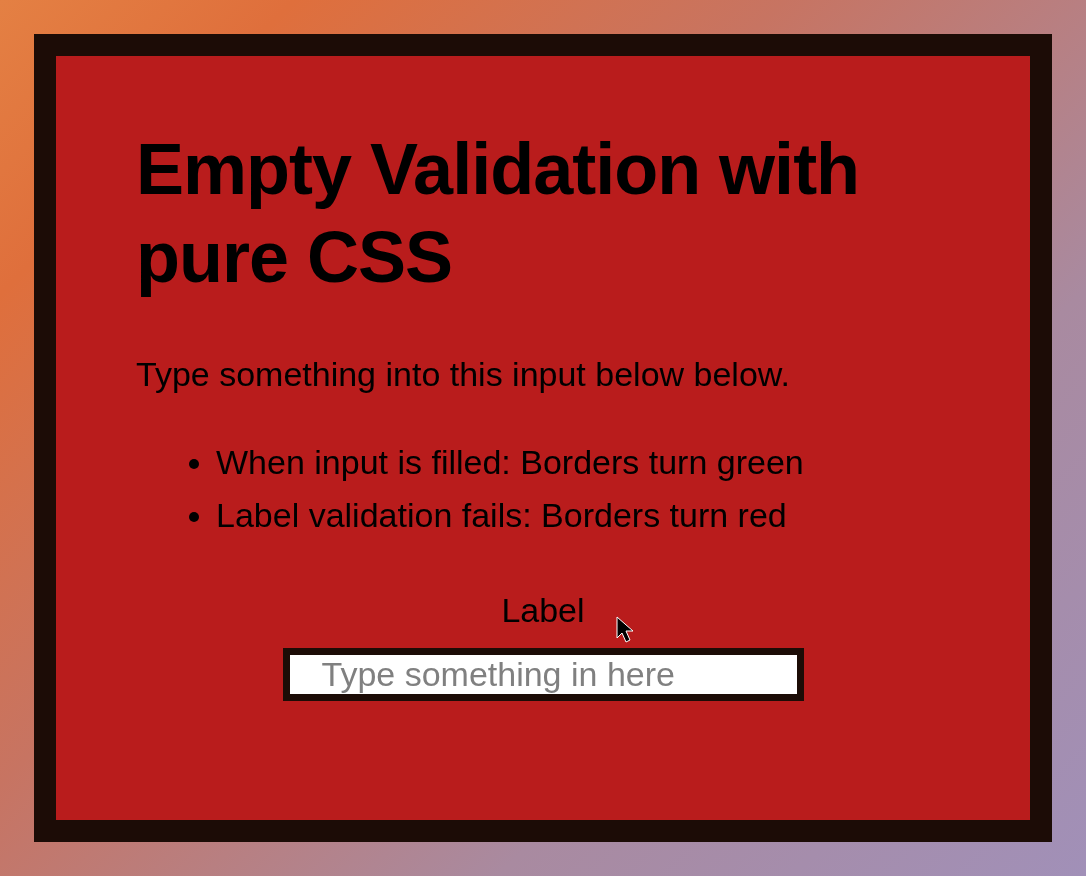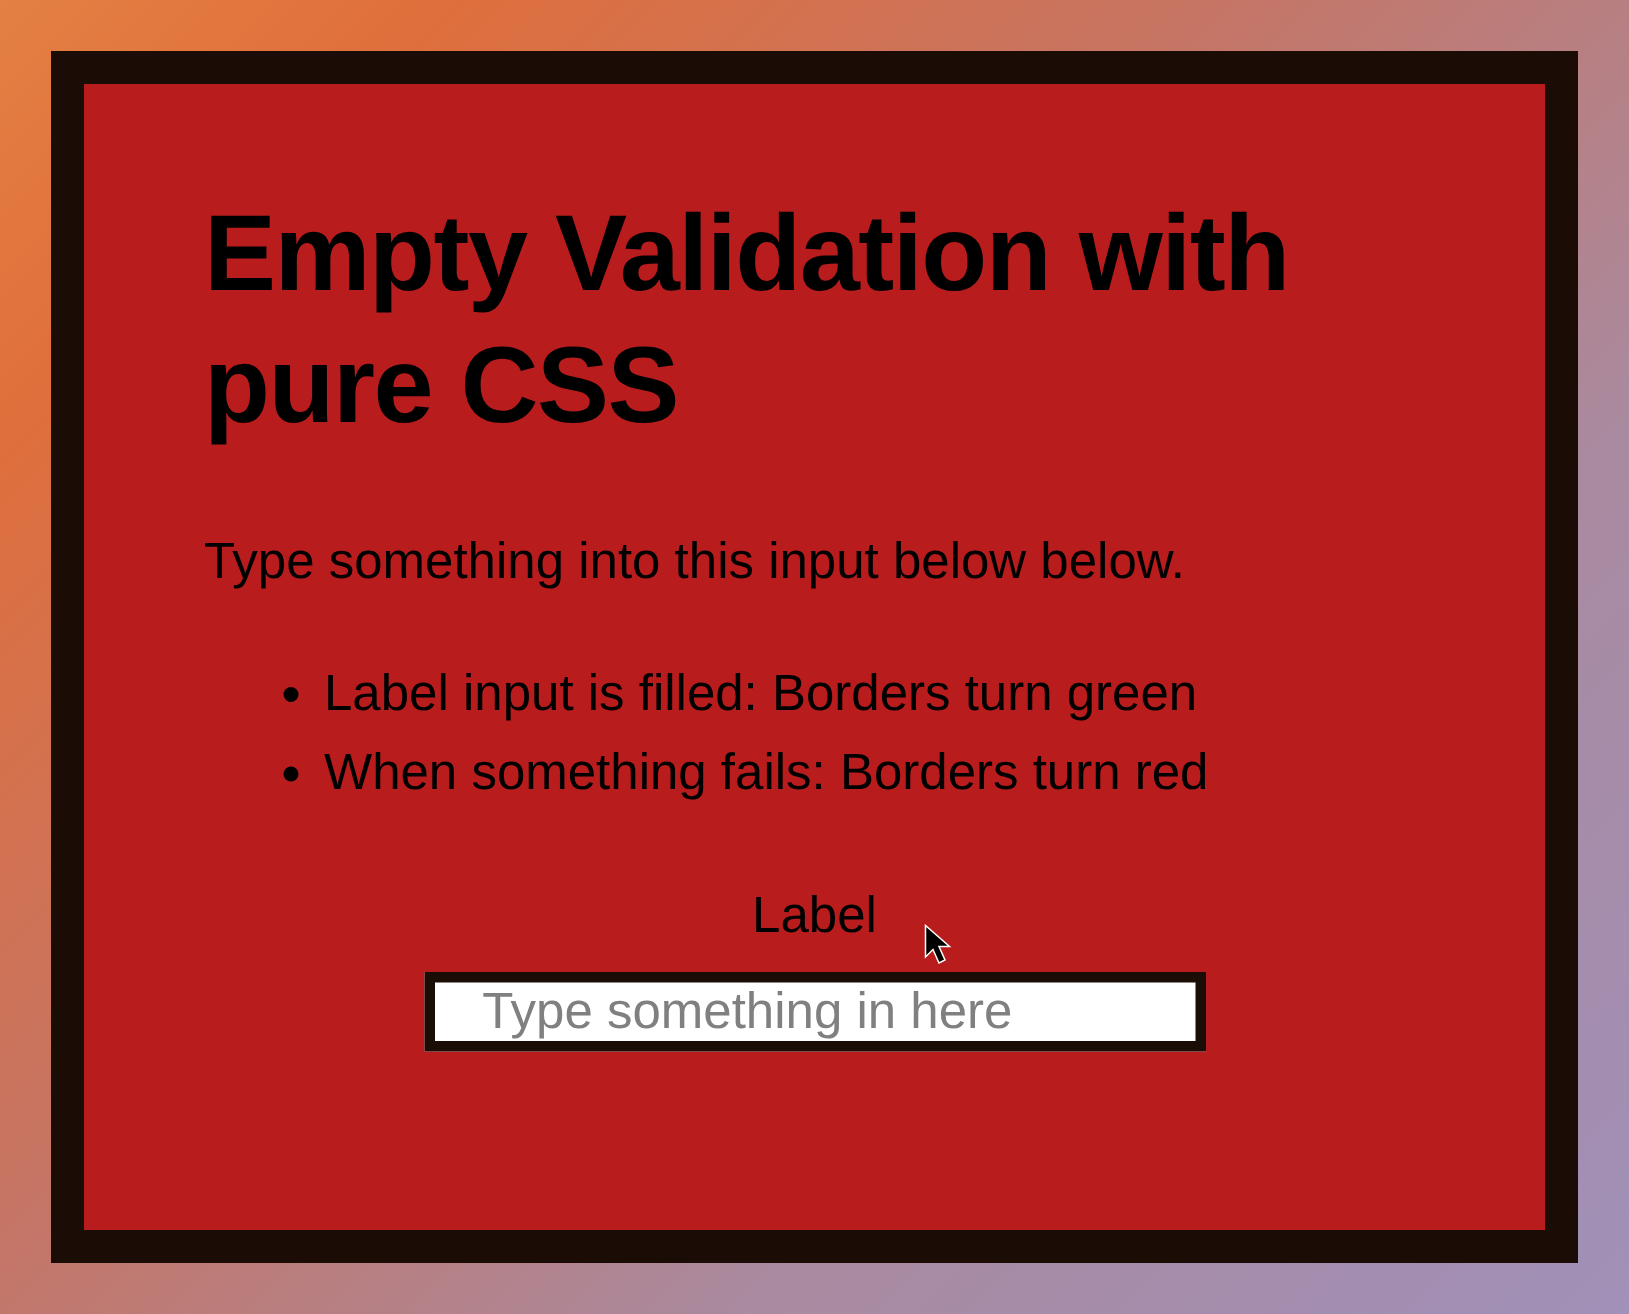--- a/index.html
+++ b/index.html
@@ -94,22 +94,22 @@
 </head>
 <body>
 
 <div class="panel">
 
   <h1 class="title">Empty Validation with pure CSS</h1>
 
   <p class="description">Type something into this input below below.</p>
 
   <ul class="bullet-list">
-    <li>Label input is filled: Borders turn green</li>
-    <li>When something fails: Borders turn red</li>
+    <li>When input is filled: Borders turn green</li>
+    <li>Label validation fails: Borders turn red</li>
   </ul>
 
   <div class="form-row">
     <span class="form-label">Label</span>
     <input class="form-input" type="text" placeholder="Type something in here" style="">
   </div>
 
   <svg class="cursor" viewBox="0 0 20 28">
     <path d="M1 1 L1 22 L6 17 L10 26 L14 24 L10 15 L17 15 Z" fill="#000000" stroke="#ffffff" stroke-width="1"></path>
   </svg>

